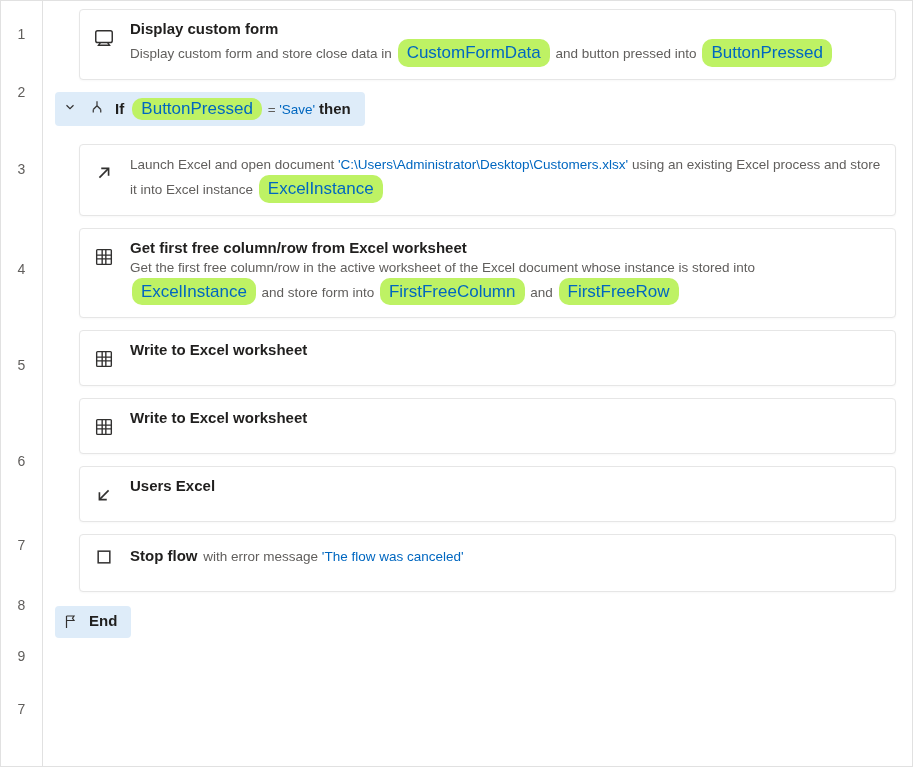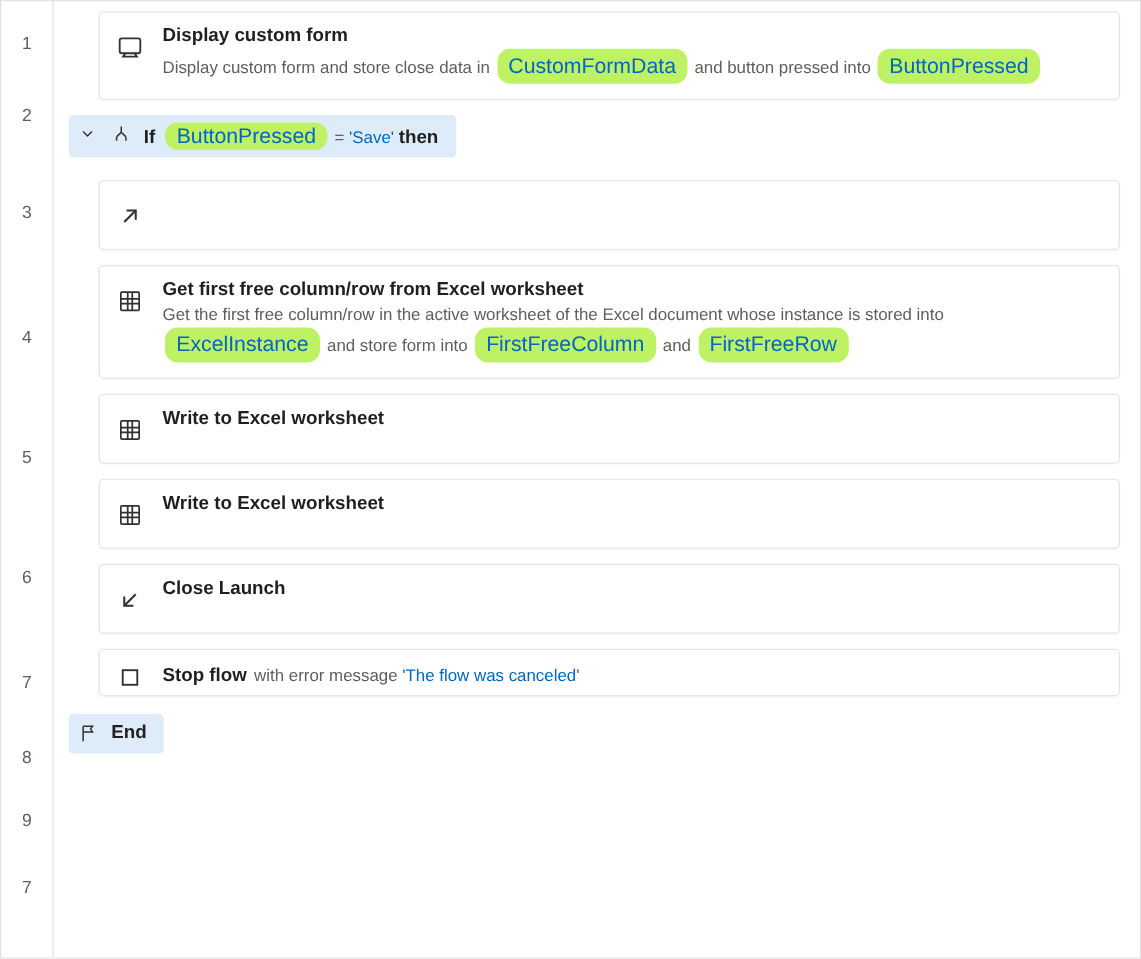--- a/index.html
+++ b/index.html
@@ -165,20 +165,23 @@
 
     <div class="row nest">
       <div class="card">
         <div class="icon-slot">
           <svg width="22" height="22" viewBox="0 0 24 24" fill="none" stroke="#323130" stroke-width="1.8">
               <path d="M7 17L17 7"></path>
               <path d="M9 7h8v8"></path>
             </svg>
         </div>
         <div class="content">
+          <div class="desc">
+            <span>Launch Excel and open document </span><span class="lit">'C:\Users\Administrator\Desktop\Customers.xlsx'</span><span> using an existing Excel process and store it into Excel instance </span><span class="var-pill">ExcelInstance</span>
+          </div>
         </div>
       </div>
     </div>
 
     <div class="row nest">
       <div class="card">
         <div class="icon-slot">
           <svg width="22" height="22" viewBox="0 0 24 24" fill="none" stroke="#323130" stroke-width="1.5">
               <rect x="4" y="4" width="16" height="16" rx="1"></rect>
               <path d="M4 10h16M4 14h16M10 4v16M14 4v16"></path>
@@ -223,28 +226,28 @@
 
     <div class="row nest">
       <div class="card">
         <div class="icon-slot">
           <svg width="22" height="22" viewBox="0 0 24 24" fill="none" stroke="#323130" stroke-width="1.8">
               <path d="M17 7L7 17"></path>
               <path d="M15 17H7V9"></path>
             </svg>
         </div>
         <div class="content">
-          <div class="title">Close Launch</div>
+          <div class="title">Users Excel</div>
         </div>
       </div>
     </div>
 
 
     <div class="row nest" style="margin-bottom:14px;">
-      <div class="card" style="padding:8px 14px 0 10px; align-items:center;">
+      <div class="card" style="padding:8px 14px 20px 10px; align-items:center;">
         <div class="icon-slot" style="margin-top:0;">
           <svg width="20" height="20" viewBox="0 0 24 24" fill="none" stroke="#323130" stroke-width="1.8">
               <rect x="5" y="5" width="14" height="14"></rect>
             </svg>
         </div>
         <div class="content">
           <span class="title inline">Stop flow</span>
           <span class="desc inline"><span>  with error message </span><span class="lit">'The flow was canceled'</span></span>
         </div>
       </div>

